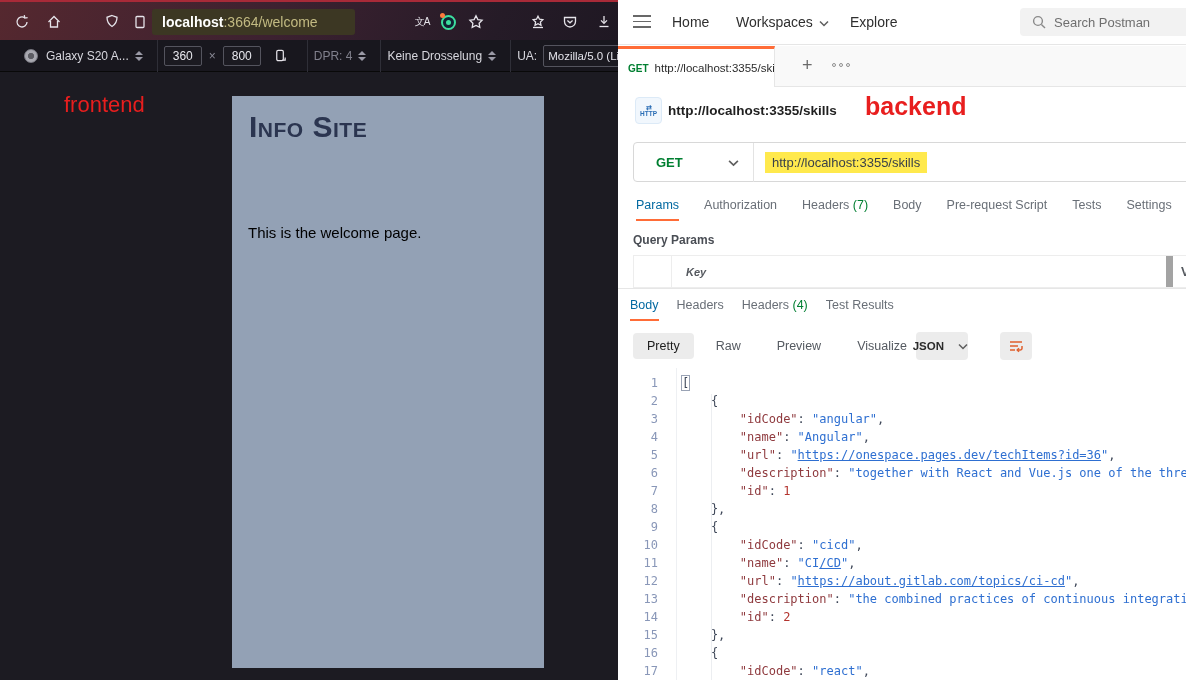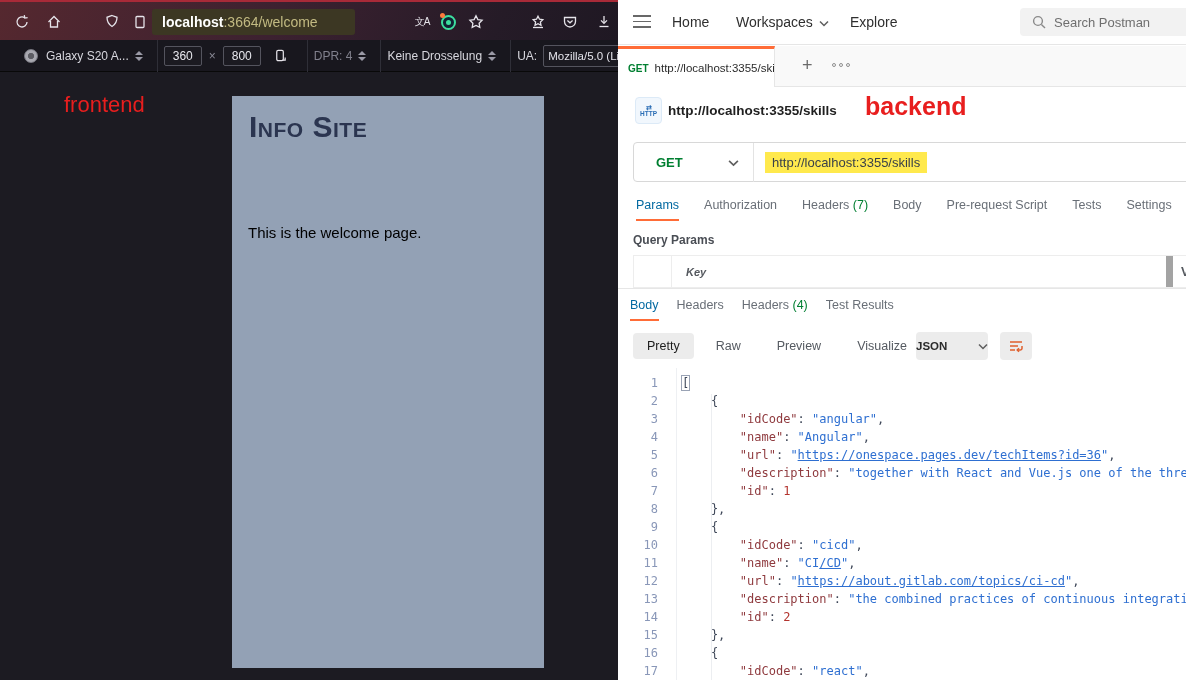--- a/index.html
+++ b/index.html
@@ -109,22 +109,22 @@
   .pm-table .val { flex:1; display:flex; align-items:center; padding-left:8px; color:#55595f; font-size:12.5px; font-weight:bold; white-space:nowrap; }
 
   .pm-pane-divider { position:absolute; left:0; top:288px; width:568px; height:1px; background:#e6e6e6; }
 
   .pm-resptabs { position:absolute; left:12px; top:298px; display:flex; gap:18px; font-size:12.5px; color:#696f77; }
 
   .pm-views { position:absolute; left:15px; top:332px; height:28px; display:flex; align-items:center; }
   .view-tab { font-size:12.5px; color:#555a61; padding:6px 14px; border-radius:4px; }
   .view-tab.active { background:#ececec; color:#1c1c1c; }
   .view-tab + .view-tab { margin-left:8px; }
-  .pm-json-sel { position:absolute; left:298px; top:332px; width:72px; height:28px; background:#ececec; border-radius:4px;
-    display:flex; align-items:center; justify-content:space-between; gap:8px; font-size:11.5px; font-weight:bold; color:#2b2b2b; }
+  .pm-json-sel { position:absolute; left:298px; top:332px; width:52px; height:28px; background:#ececec; border-radius:4px;
+    display:flex; align-items:center; justify-content:flex-end; gap:8px; font-size:11.5px; font-weight:bold; color:#2b2b2b; }
   .pm-wrap-btn { position:absolute; left:382px; top:332px; width:32px; height:28px; background:#ececec; border-radius:4px;
     display:flex; align-items:center; justify-content:center; }
 
   .pm-code { position:absolute; left:0; top:368px; width:568px; bottom:0; overflow:hidden;
     font-family:"DejaVu Sans Mono", monospace; font-size:12px; }
   .gutter-line { position:absolute; left:58px; top:0; bottom:0; width:1px; background:#eef0f3; }
   .indent-guide { position:absolute; left:93px; top:26px; bottom:0; width:1px; background:#eceef1; }
   #code-lines { position:absolute; left:0; top:6px; right:0; }
   .code-line { display:flex; height:18px; line-height:18px; white-space:pre; }
   .code-line .ln { width:40px; text-align:right; color:#8997b8; flex:none; }

